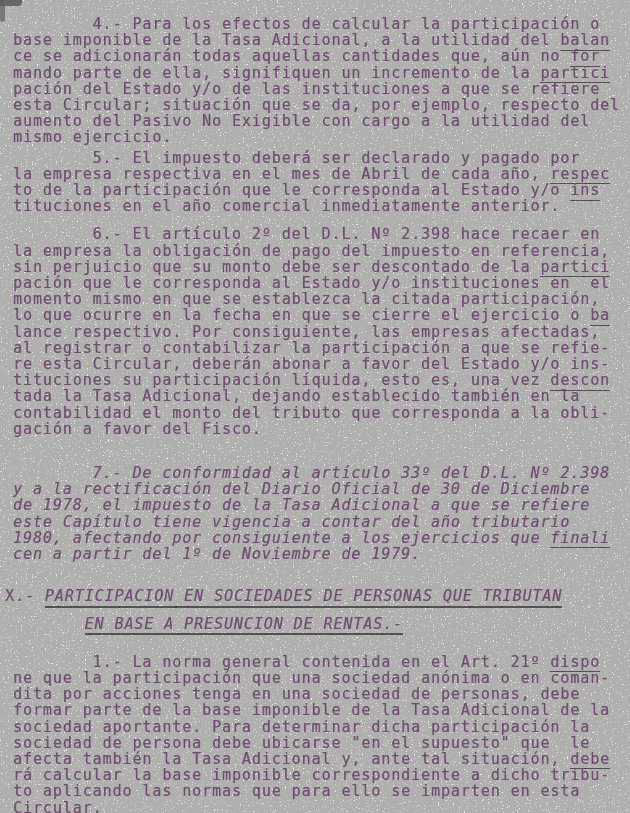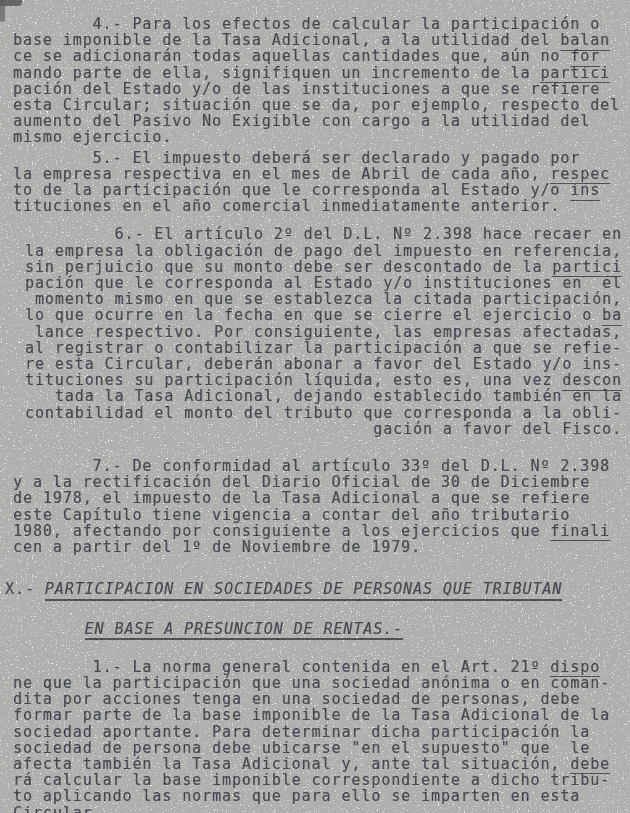--- a/index.html
+++ b/index.html
@@ -8,40 +8,40 @@
   .page{
     position:relative;
     width:630px;height:813px;
     margin:0 auto;
     background:#f6f5f1;
     overflow:hidden;
     font-family:"DejaVu Sans Mono","Liberation Mono",monospace;
     font-size:15px;
     line-height:16.2px;
     letter-spacing:0.92px;
-    color:#0f172a;
+    color:#701a75;
     text-shadow:0.4px 0 0 rgba(25,25,30,0.5);
   }
   .doc{
     position:absolute;
     top:16px;left:13px;right:8px;
     white-space:pre;
   }
   .para{margin:0;}
   .para + .para{margin-top:4px;}
-  .para.p6{margin-top:12px;text-align:right;}
-  .para.p7{margin-top:21px;}
+  .para.p6{margin-top:12px;}
+  .para.p7{margin-top:28px;font-style:italic;}
   .para.heading{margin-top:26px;margin-left:-8px;}
   .para.p1{margin-top:22px;}
   .line{white-space:pre;}
   .uline{
     border-bottom:1.6px solid #2a2a2e;
     padding-bottom:0.5px;
   }
-  .heading .line + .line{margin-top:23px;}
+  .heading .line + .line{margin-top:11px;}
   .heading .uline{border-bottom-width:2px;font-style:italic;}
   
   .smudge-tl{
     position:absolute;top:0;left:0;width:22px;height:6px;
     background:#3a3a3a;border-radius:0 0 4px 0;opacity:.85;
   }
   .smudge-tl2{
     position:absolute;top:0;left:0;width:5px;height:22px;
     background:#4a4a4a;border-radius:0 0 3px 3px;opacity:.7;
   }

